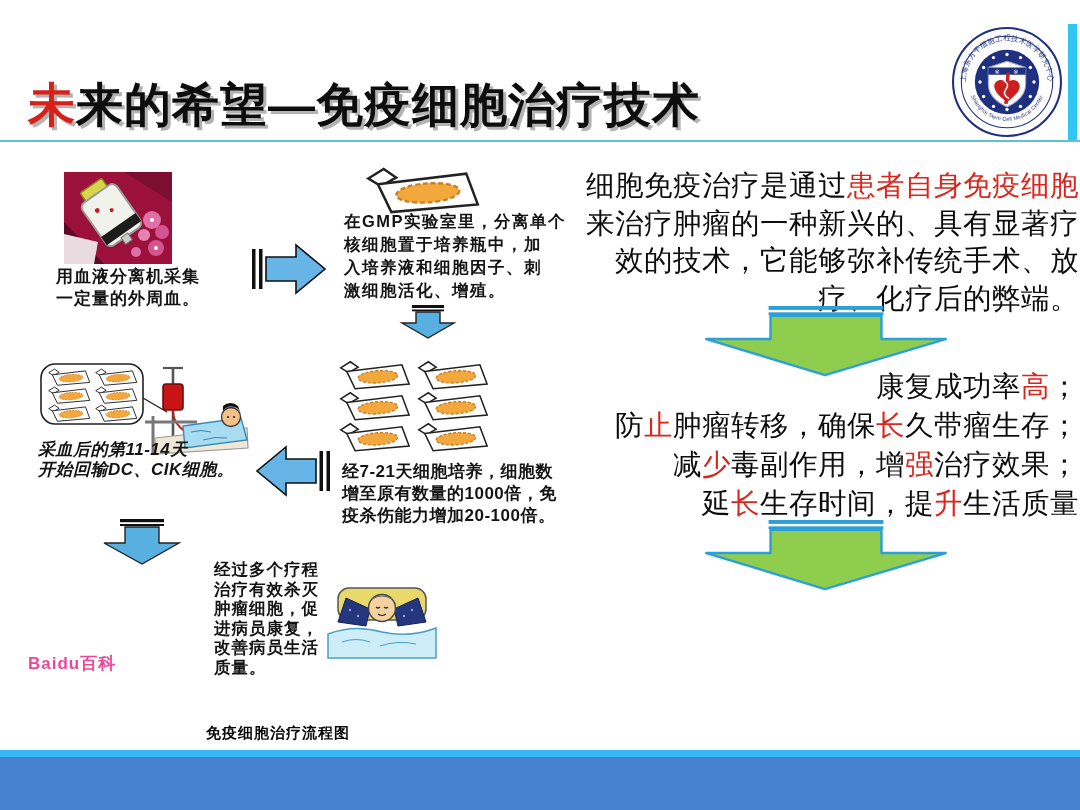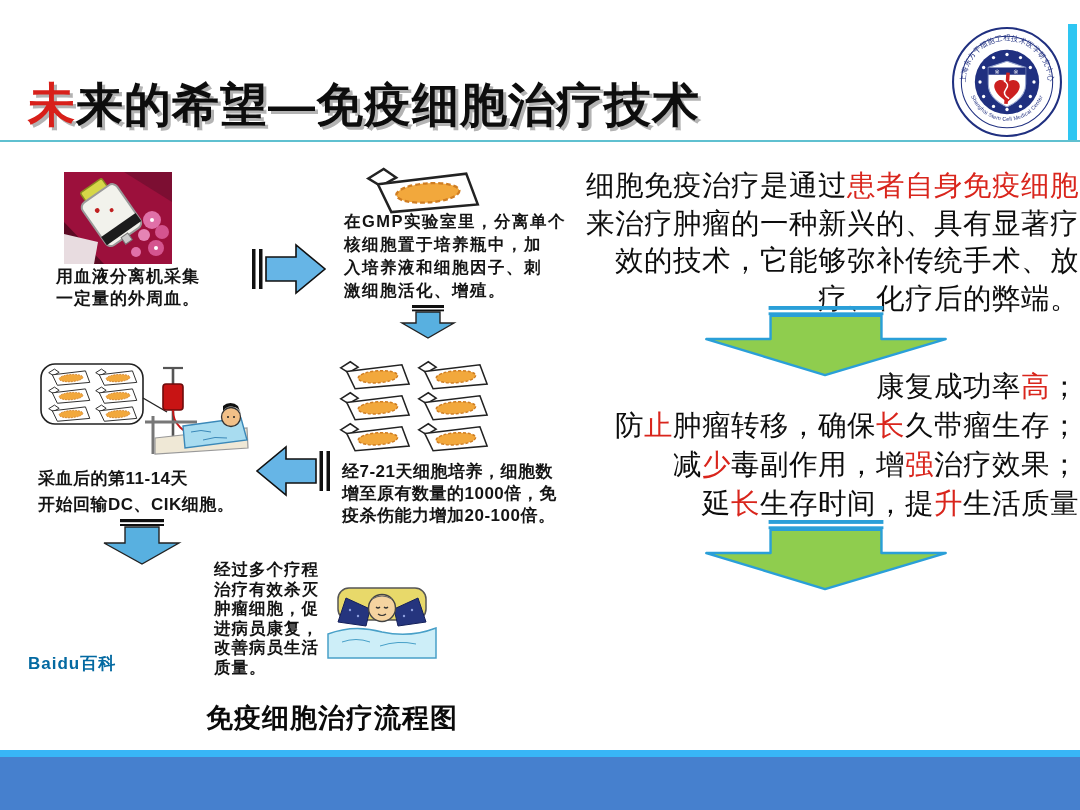--- a/index.html
+++ b/index.html
@@ -11,24 +11,24 @@
          letter-spacing:1px;color:#0d0d0d;text-shadow:3px 3px 0 #b3b3b3;white-space:nowrap;}
   .t-accent{color:var(--accent-red,#d8201a);}
   .divider{position:absolute;left:0;top:140px;width:1080px;height:2px;background:#5fc0d0;}
   .corner-bar{position:absolute;left:1068px;top:24px;width:9px;height:116px;background:#2ec6f2;}
   
   .flowtext{position:absolute;font-size:17px;line-height:22px;font-weight:600;
             letter-spacing:1px;white-space:pre-line;color:#141414;}
   .gmp{left:344px;top:210px;width:245px;font-size:16.5px;line-height:23px;letter-spacing:1.5px;}
   .collect{left:36px;top:266px;width:215px;margin-left:20px;}
   .expand{left:342px;top:461px;width:245px;font-size:17px;letter-spacing:0.5px;}
-  .reinfuse{left:38px;top:466px;width:225px;line-height:26px;letter-spacing:0.5px;}
+  .reinfuse{left:38px;top:440px;width:225px;line-height:20px;letter-spacing:0.5px;font-style:italic;}
   .recover{left:214px;top:560px;width:125px;font-size:16.5px;line-height:19.5px;letter-spacing:1px;}
-  .caption{position:absolute;left:206px;top:700px;font-size:27px;font-weight:800;letter-spacing:1px;color:#0a0a0a;}
-  .watermark{position:absolute;left:28px;top:652px;font-size:17px;font-weight:700;color:#0369a1;letter-spacing:1px;}
+  .caption{position:absolute;left:206px;top:724px;font-size:15px;font-weight:800;letter-spacing:1px;color:#0a0a0a;}
+  .watermark{position:absolute;left:28px;top:652px;font-size:17px;font-weight:700;color:#ec4899;letter-spacing:1px;}
   
   .para{position:absolute;left:583px;width:496px;font-size:28.5px;line-height:37.5px;
         letter-spacing:0.5px;color:#0d0d0d;white-space:pre-line;text-align:right;}
   .para .red{color:var(--highlight-red,#d9251c);}
   .p1{top:167px;}
   .p2{top:367px;line-height:39px;white-space:normal;}
   .p2 div{white-space:nowrap;}
   .p3{top:606px;}
   
   .flask-grid{position:absolute;left:338px;top:360px;display:grid;

